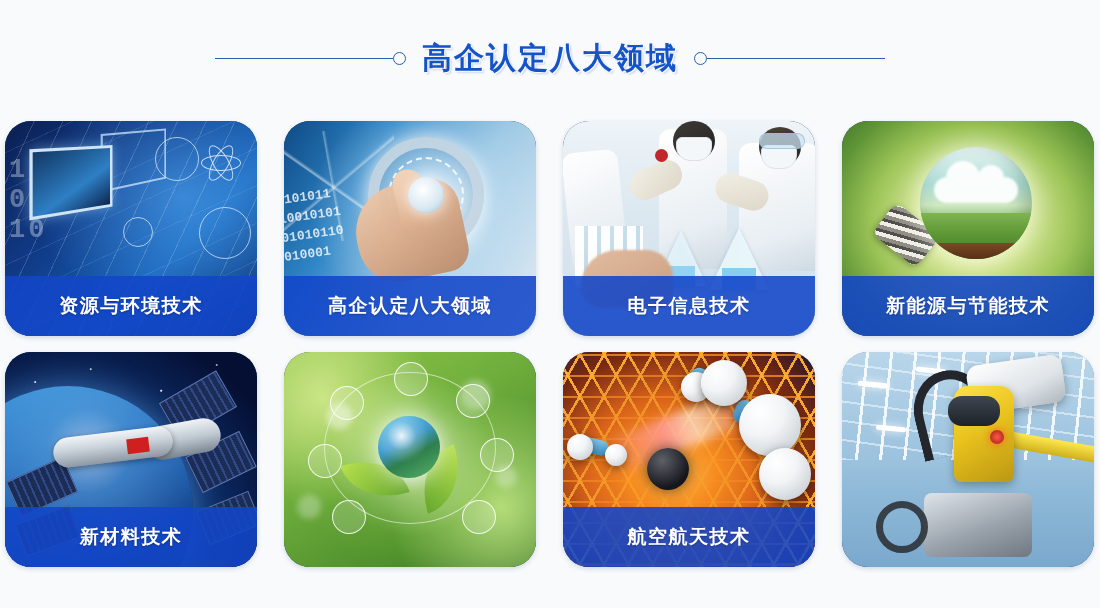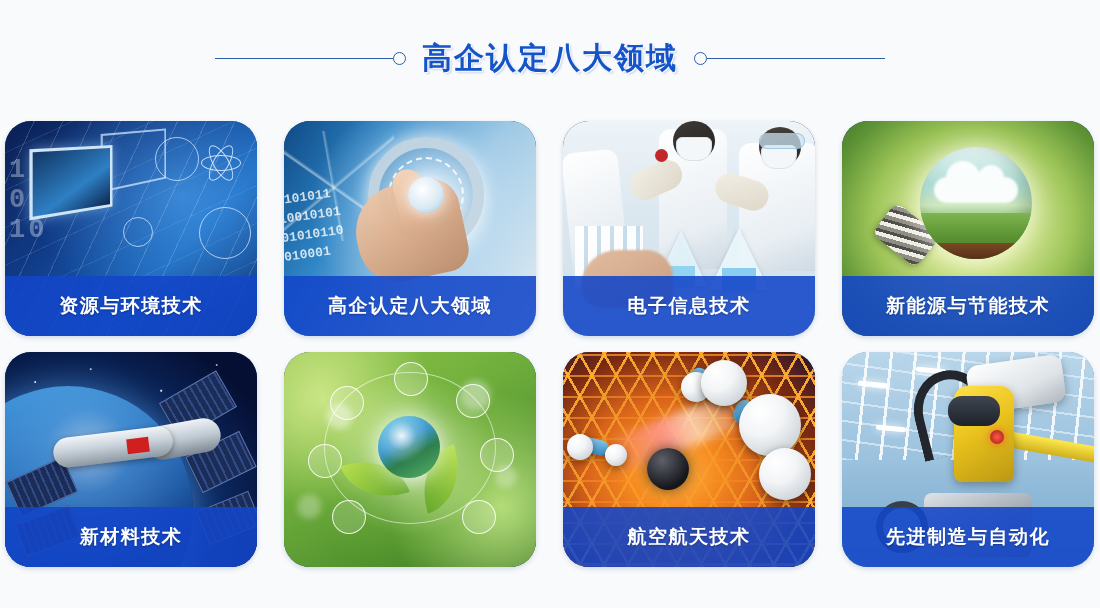--- a/index.html
+++ b/index.html
@@ -780,19 +780,16 @@
         <div class="rb-light rb-l4"></div>
         <div class="rb-rail"></div>
         <div class="rb-cable"></div>
         <div class="rb-head"></div>
         <div class="rb-arm"></div>
         <div class="rb-joint"></div>
         <div class="rb-redlight"></div>
         <div class="rb-base"></div>
         <div class="rb-wheel"></div>
       </div>
-      <div class="card-label">
-        <span>先进制造与自动化</span>
-      </div>
     </div>
 
   </div>
 </div>
 
 </body></html>

